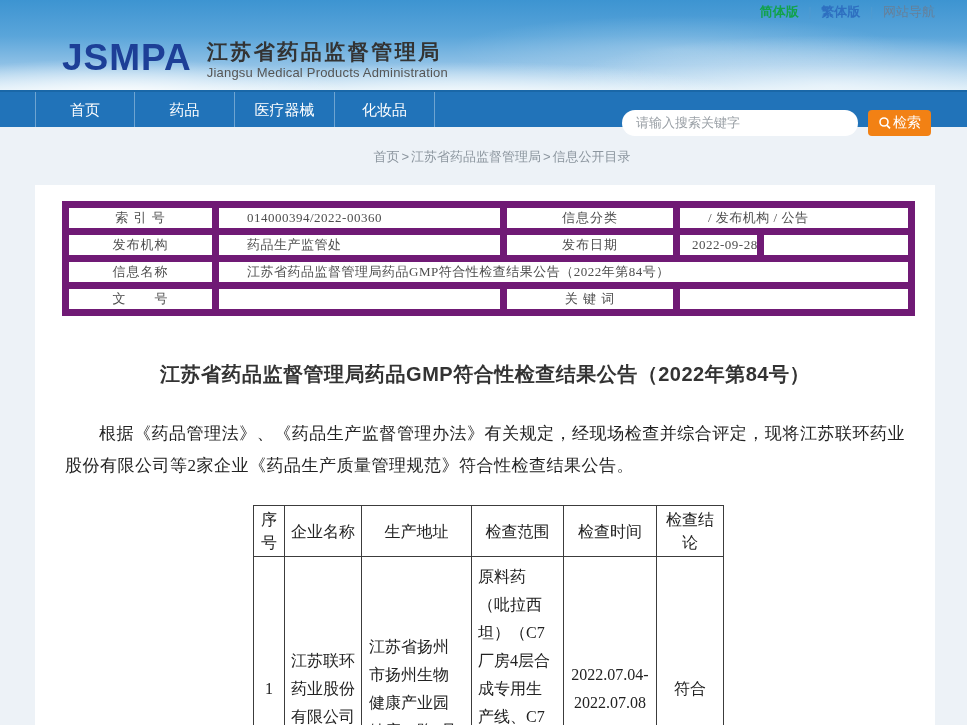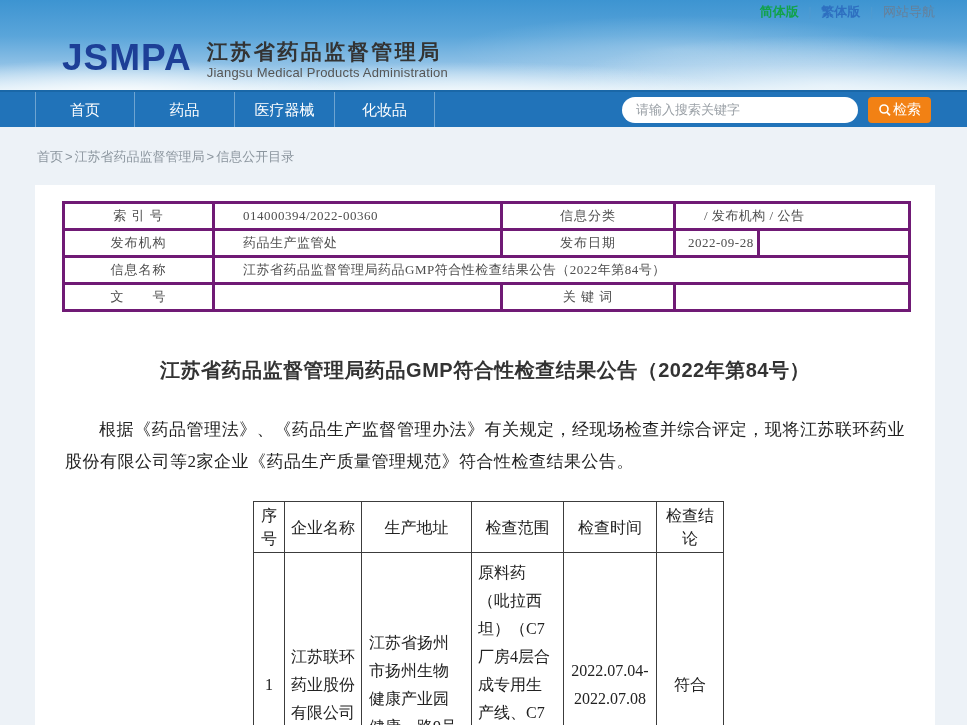--- a/index.html
+++ b/index.html
@@ -45,58 +45,58 @@
     border-top:2px solid #1a67a7;
   }
   .nav-items { display:flex; margin-left:35px; height:35px; }
   .nav-item {
     width:100px; text-align:center; line-height:35px;
     color:#fff; font-size:15px; cursor:pointer;
     border-right:1px solid rgba(255,255,255,.35);
   }
   .nav-item:first-child { border-left:1px solid rgba(255,255,255,.35); }
 
-  .search-area { position:absolute; right:36px; top:4px; display:flex; align-items:center; height:27px; }
+  .search-area { position:absolute; right:36px; top:17px; display:flex; align-items:center; height:27px; }
   .search-input {
     width:236px; height:26px; border:none; border-radius:13px;
     padding:0 14px; font-size:13px; color:#444; outline:none;
     font-family:"Liberation Sans", sans-serif;
   }
   .search-input::placeholder { color:#9aa0a6; }
   .search-btn {
     margin-left:10px; width:63px; height:26px; border:none; border-radius:4px;
     background:#f28114; color:#fff; font-size:14px; cursor:pointer;
     display:flex; align-items:center; justify-content:center; gap:1px;
     font-family:"Liberation Sans", sans-serif;
   }
   .search-btn svg { display:block; }
 
   
   .breadcrumb-bar {
     height:58px; padding:21px 0 0 37px;
-    font-size:13px; color:#8b959e;
+    font-size:13px; color:#8b959e;text-align:center;
   }
   .crumb { cursor:pointer; }
   .crumb-sep { margin:0 2px; }
 
   
   .content-card {
     margin-left:35px; width:900px; background:#fff;
     height:540px; padding-top:16px;
   }
 
   
   .info-table {
     border-collapse:collapse; table-layout:fixed;
     margin-left:27px; width:846px;
     font-family:"Liberation Serif", serif;
     font-size:13px; color:#4d4d4d;
   }
   .info-table td {
-    border:3px solid #701a75; height:27px;
+    border:7px solid #701a75; height:27px;
     overflow:hidden; white-space:nowrap;
   }
   .info-table td.lbl { text-align:center; letter-spacing:1px; }
   .info-table td.val { text-align:left; padding-left:28px; letter-spacing:.5px; }
 
   
   .article-title {
     margin-top:45px; text-align:center;
     font-size:20px; font-weight:bold; color:#333; letter-spacing:.5px;
   }

